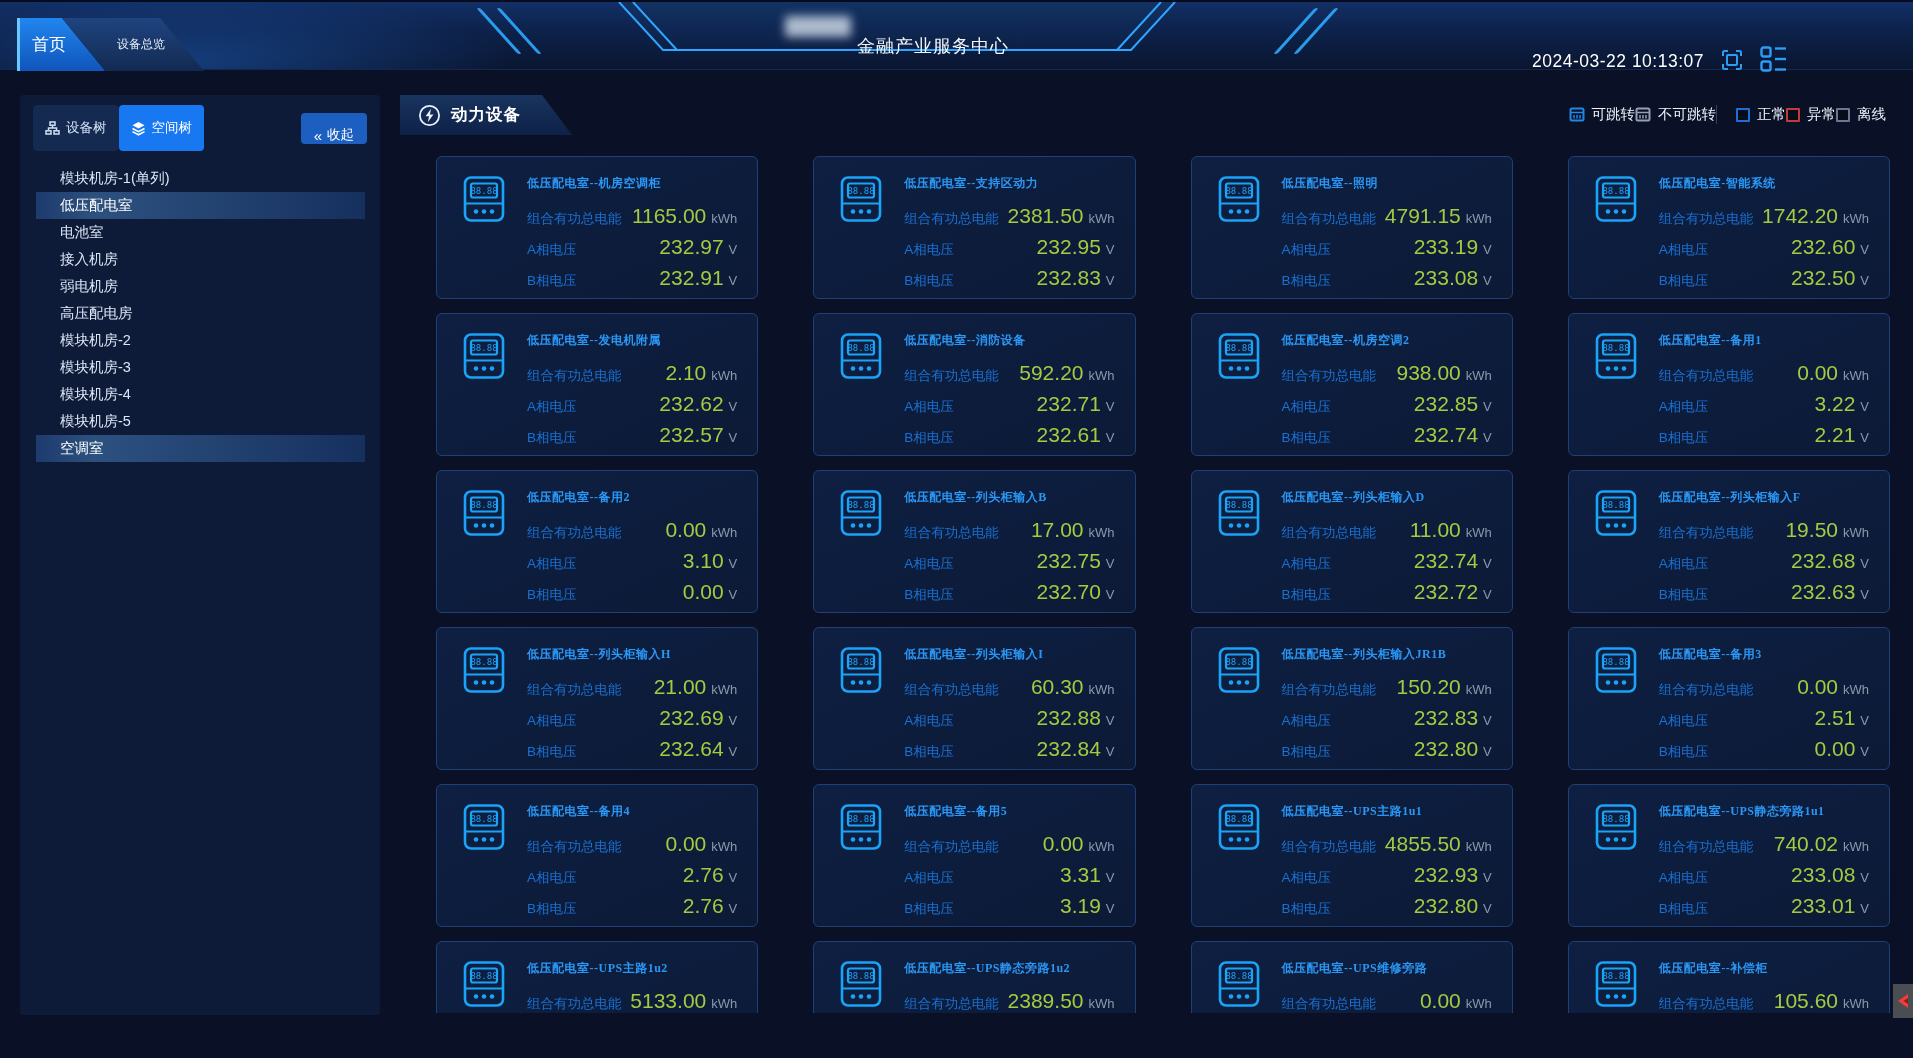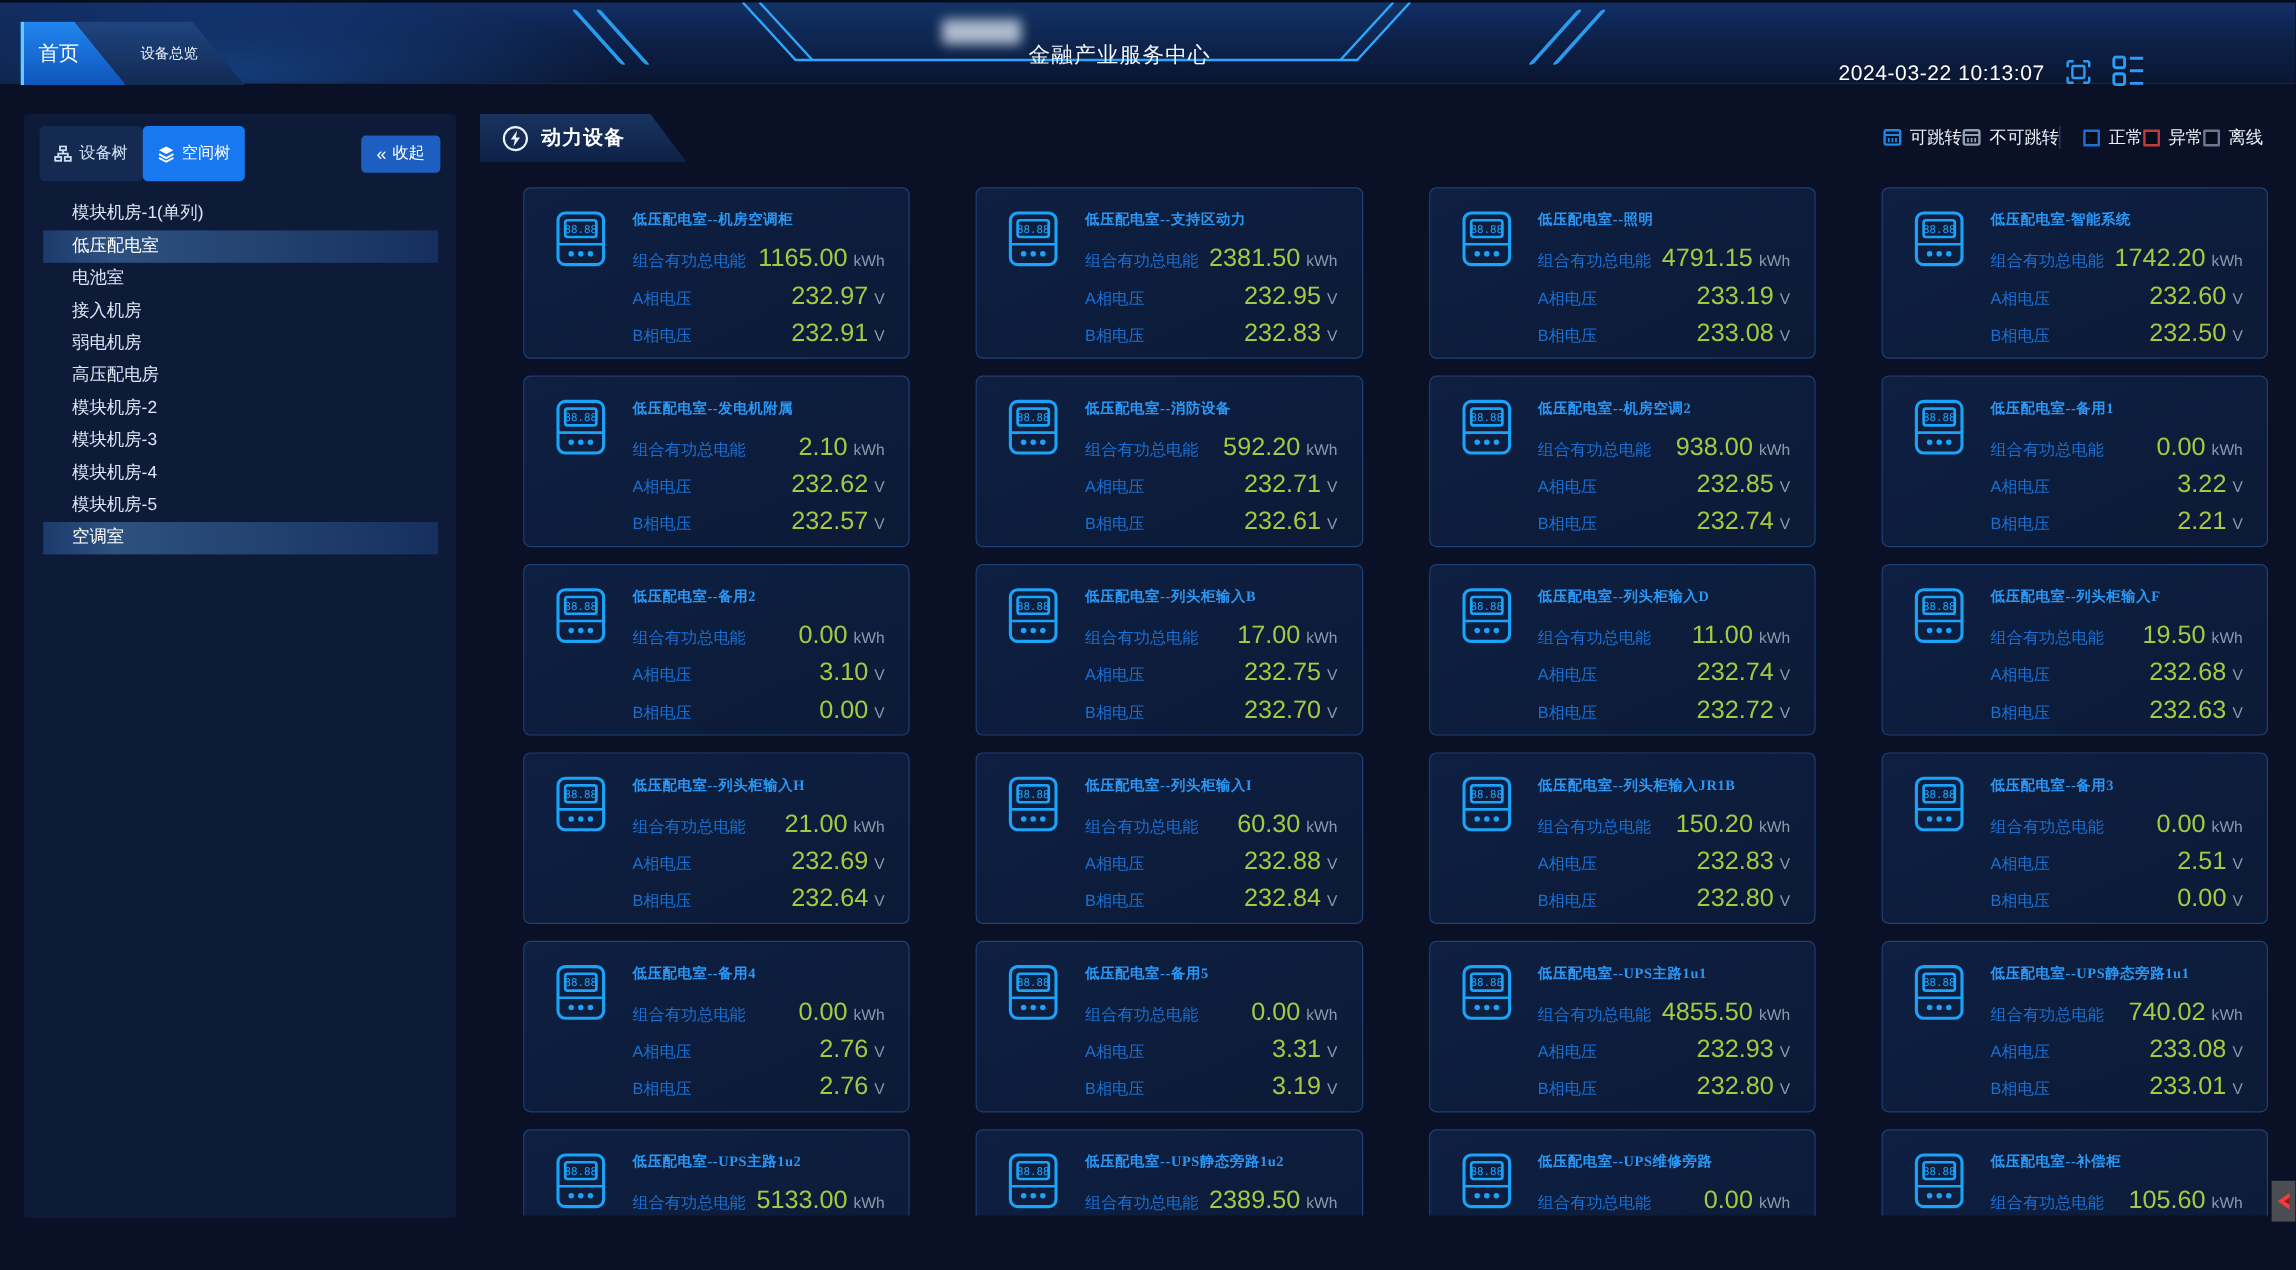--- a/index.html
+++ b/index.html
@@ -44,21 +44,21 @@
   .sidebar{ position:absolute; left:20px; top:95px; width:360px; height:920px;
     background:#0d1a38; border-radius:3px; }
   .sidebar-head{ display:flex; justify-content:space-between; align-items:center; padding:10px 13px 8px 13px; }
   .seg{ display:flex; }
   .seg .sbtn{ height:46px; padding:0 12px; font-size:13.5px; border:none; border-radius:4px;
     display:inline-flex; align-items:center; gap:6px; cursor:pointer;
     font-family:"Liberation Sans","DejaVu Sans",sans-serif; }
   .btn-device{ background:#152a50; color:#d4e4f8; }
   .btn-space{ background:#1778f2; color:#fff; }
   .collapse-btn{ height:31px; padding:0 13px; background:#1d5fc0; border:none; border-radius:4px;
-    color:#fff; font-size:13.5px; display:flex; align-items:center; gap:5px; cursor:pointer;
+    color:#fff; font-size:13.5px; display:flex; align-items:flex-end; gap:5px; cursor:pointer;
     font-family:"Liberation Sans","DejaVu Sans",sans-serif; }
   .chev::before{ content:"«"; font-size:15px; }
   .side-list{ list-style:none; margin-top:6px; }
   .side-item{ position:relative; height:27px; line-height:27px; margin:0 15px 0 16px; padding-left:24px;
     font-size:14.5px; color:#dce6f4; cursor:pointer; white-space:nowrap; }
   .side-item.selected{ background:linear-gradient(90deg,#1d3b6d 0%,#2d517f 18%,#16305e 100%); color:#fff; }
 
   
   .content{ position:absolute; left:398px; top:95px; width:1492px; height:918px; overflow:hidden; }
   .section-tab{ position:absolute; left:2px; top:0; width:172px; height:40px;

